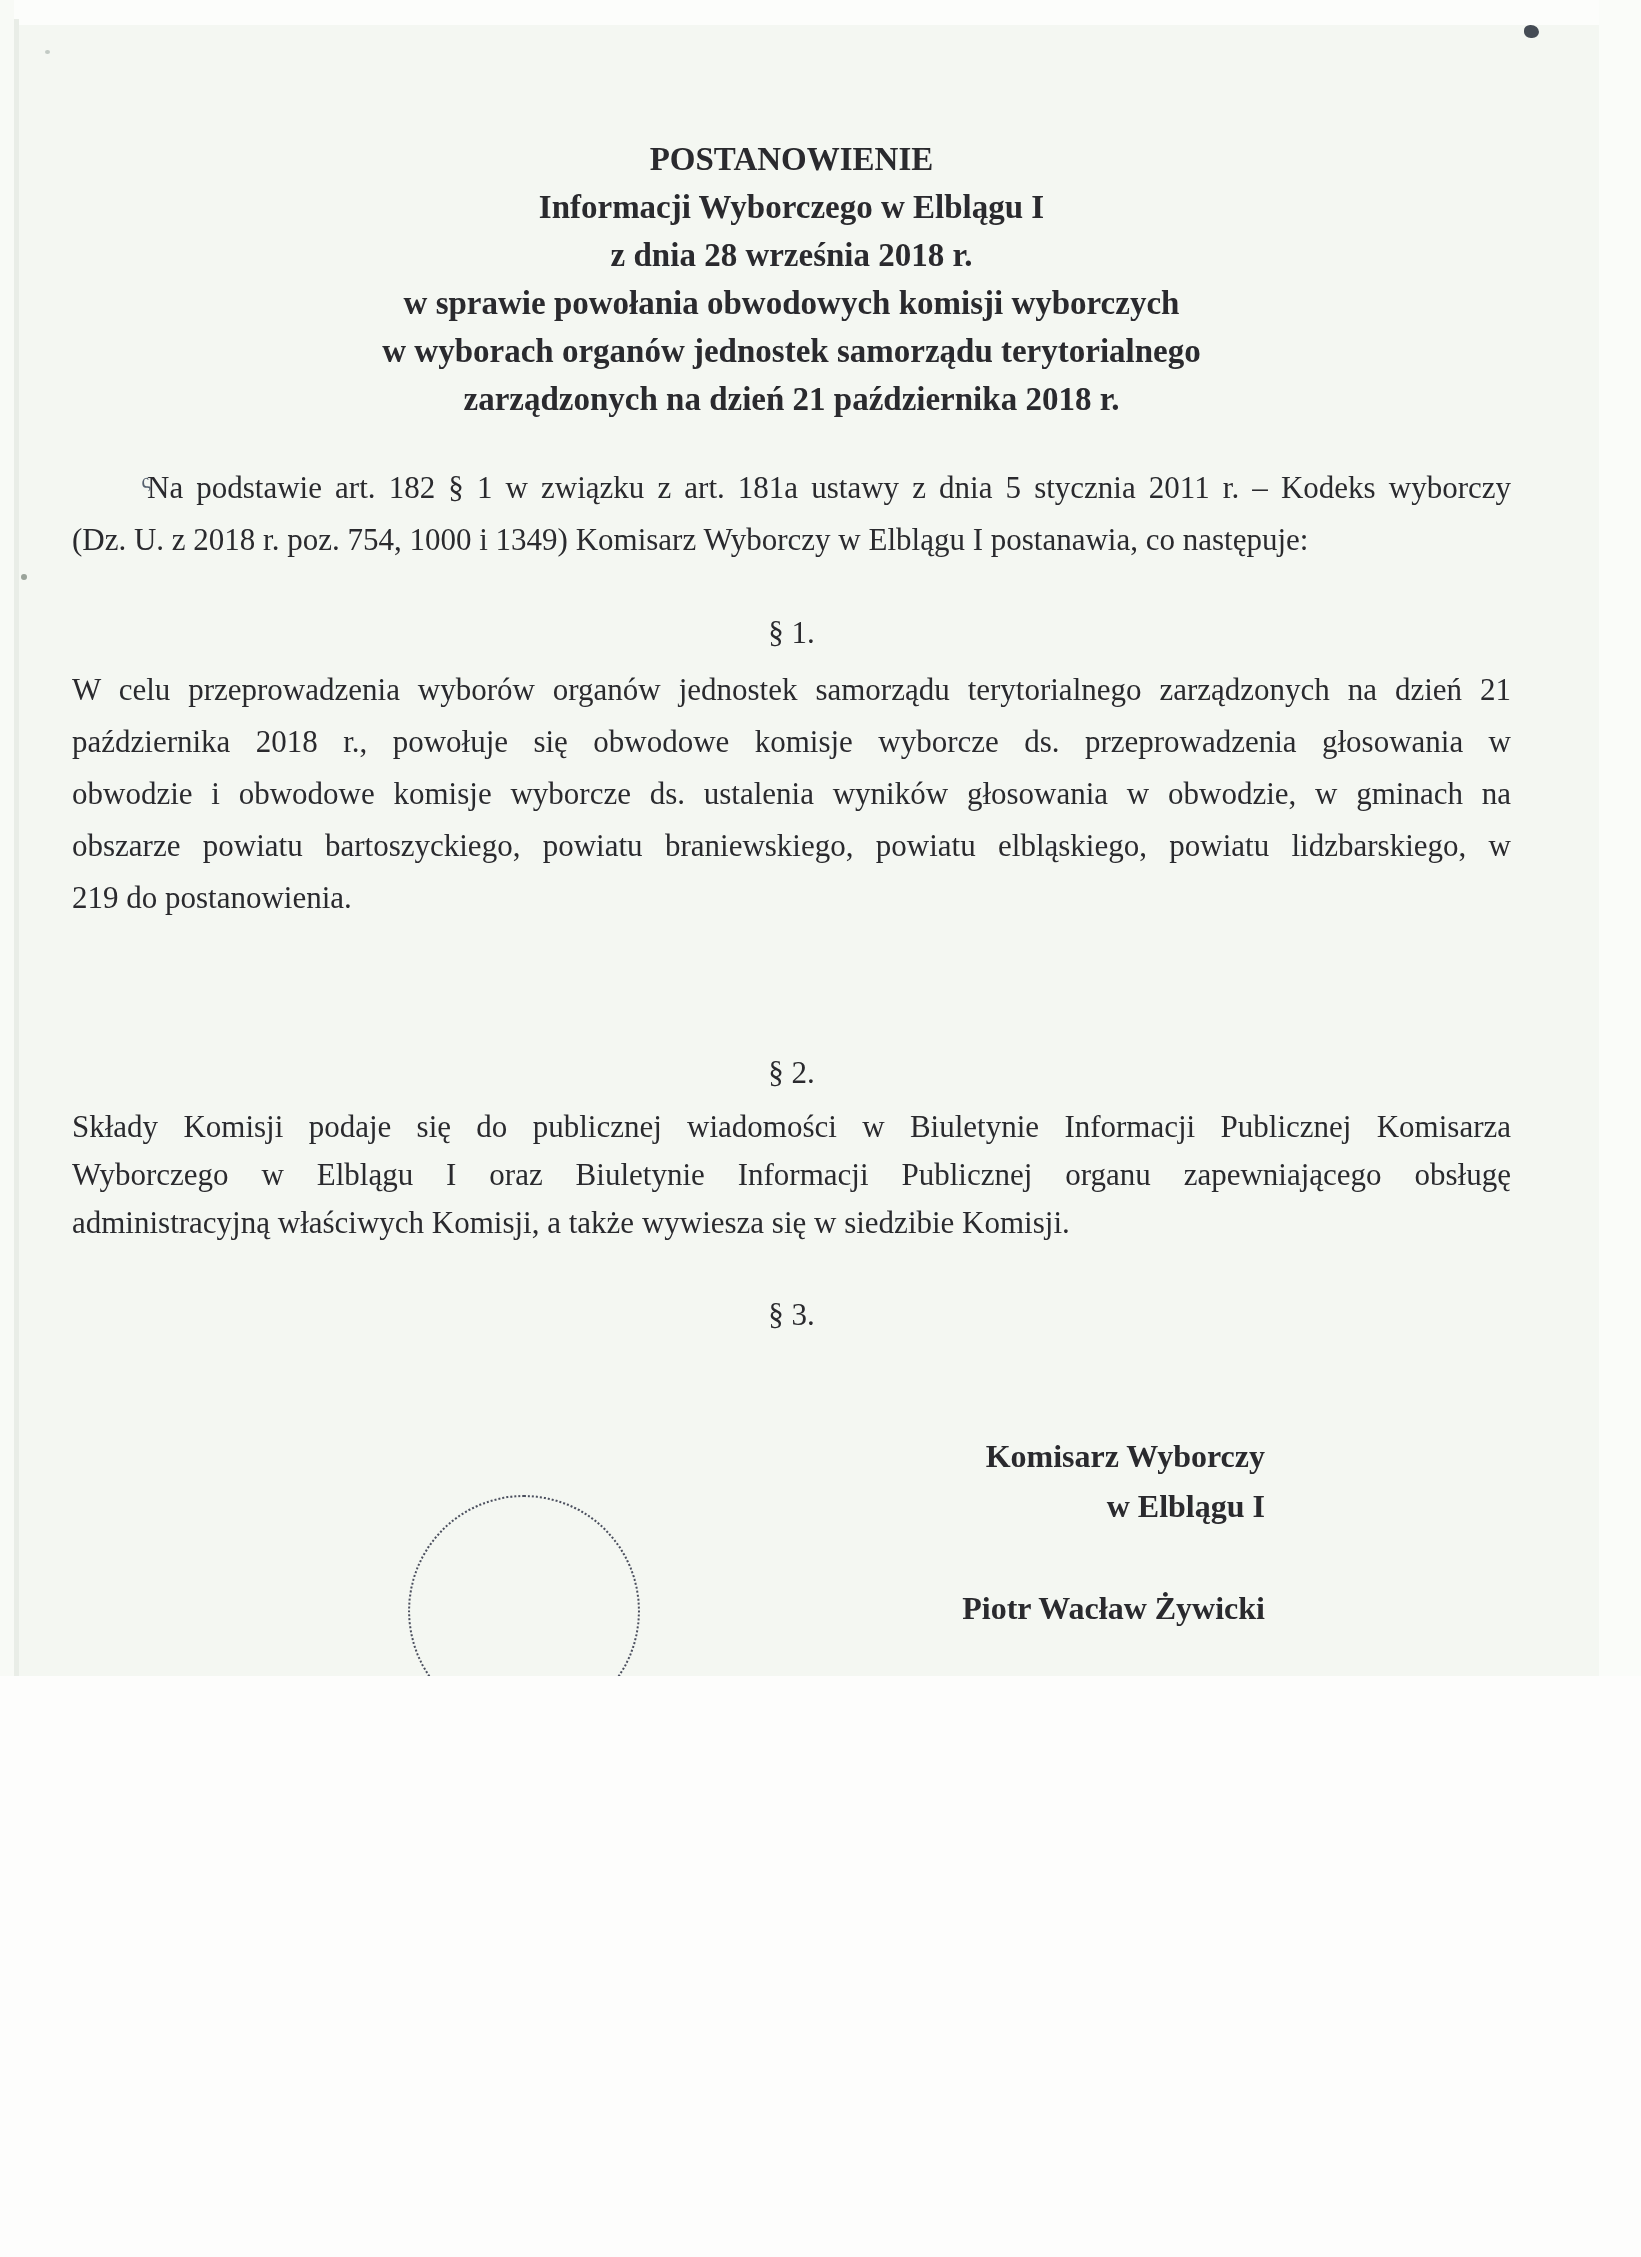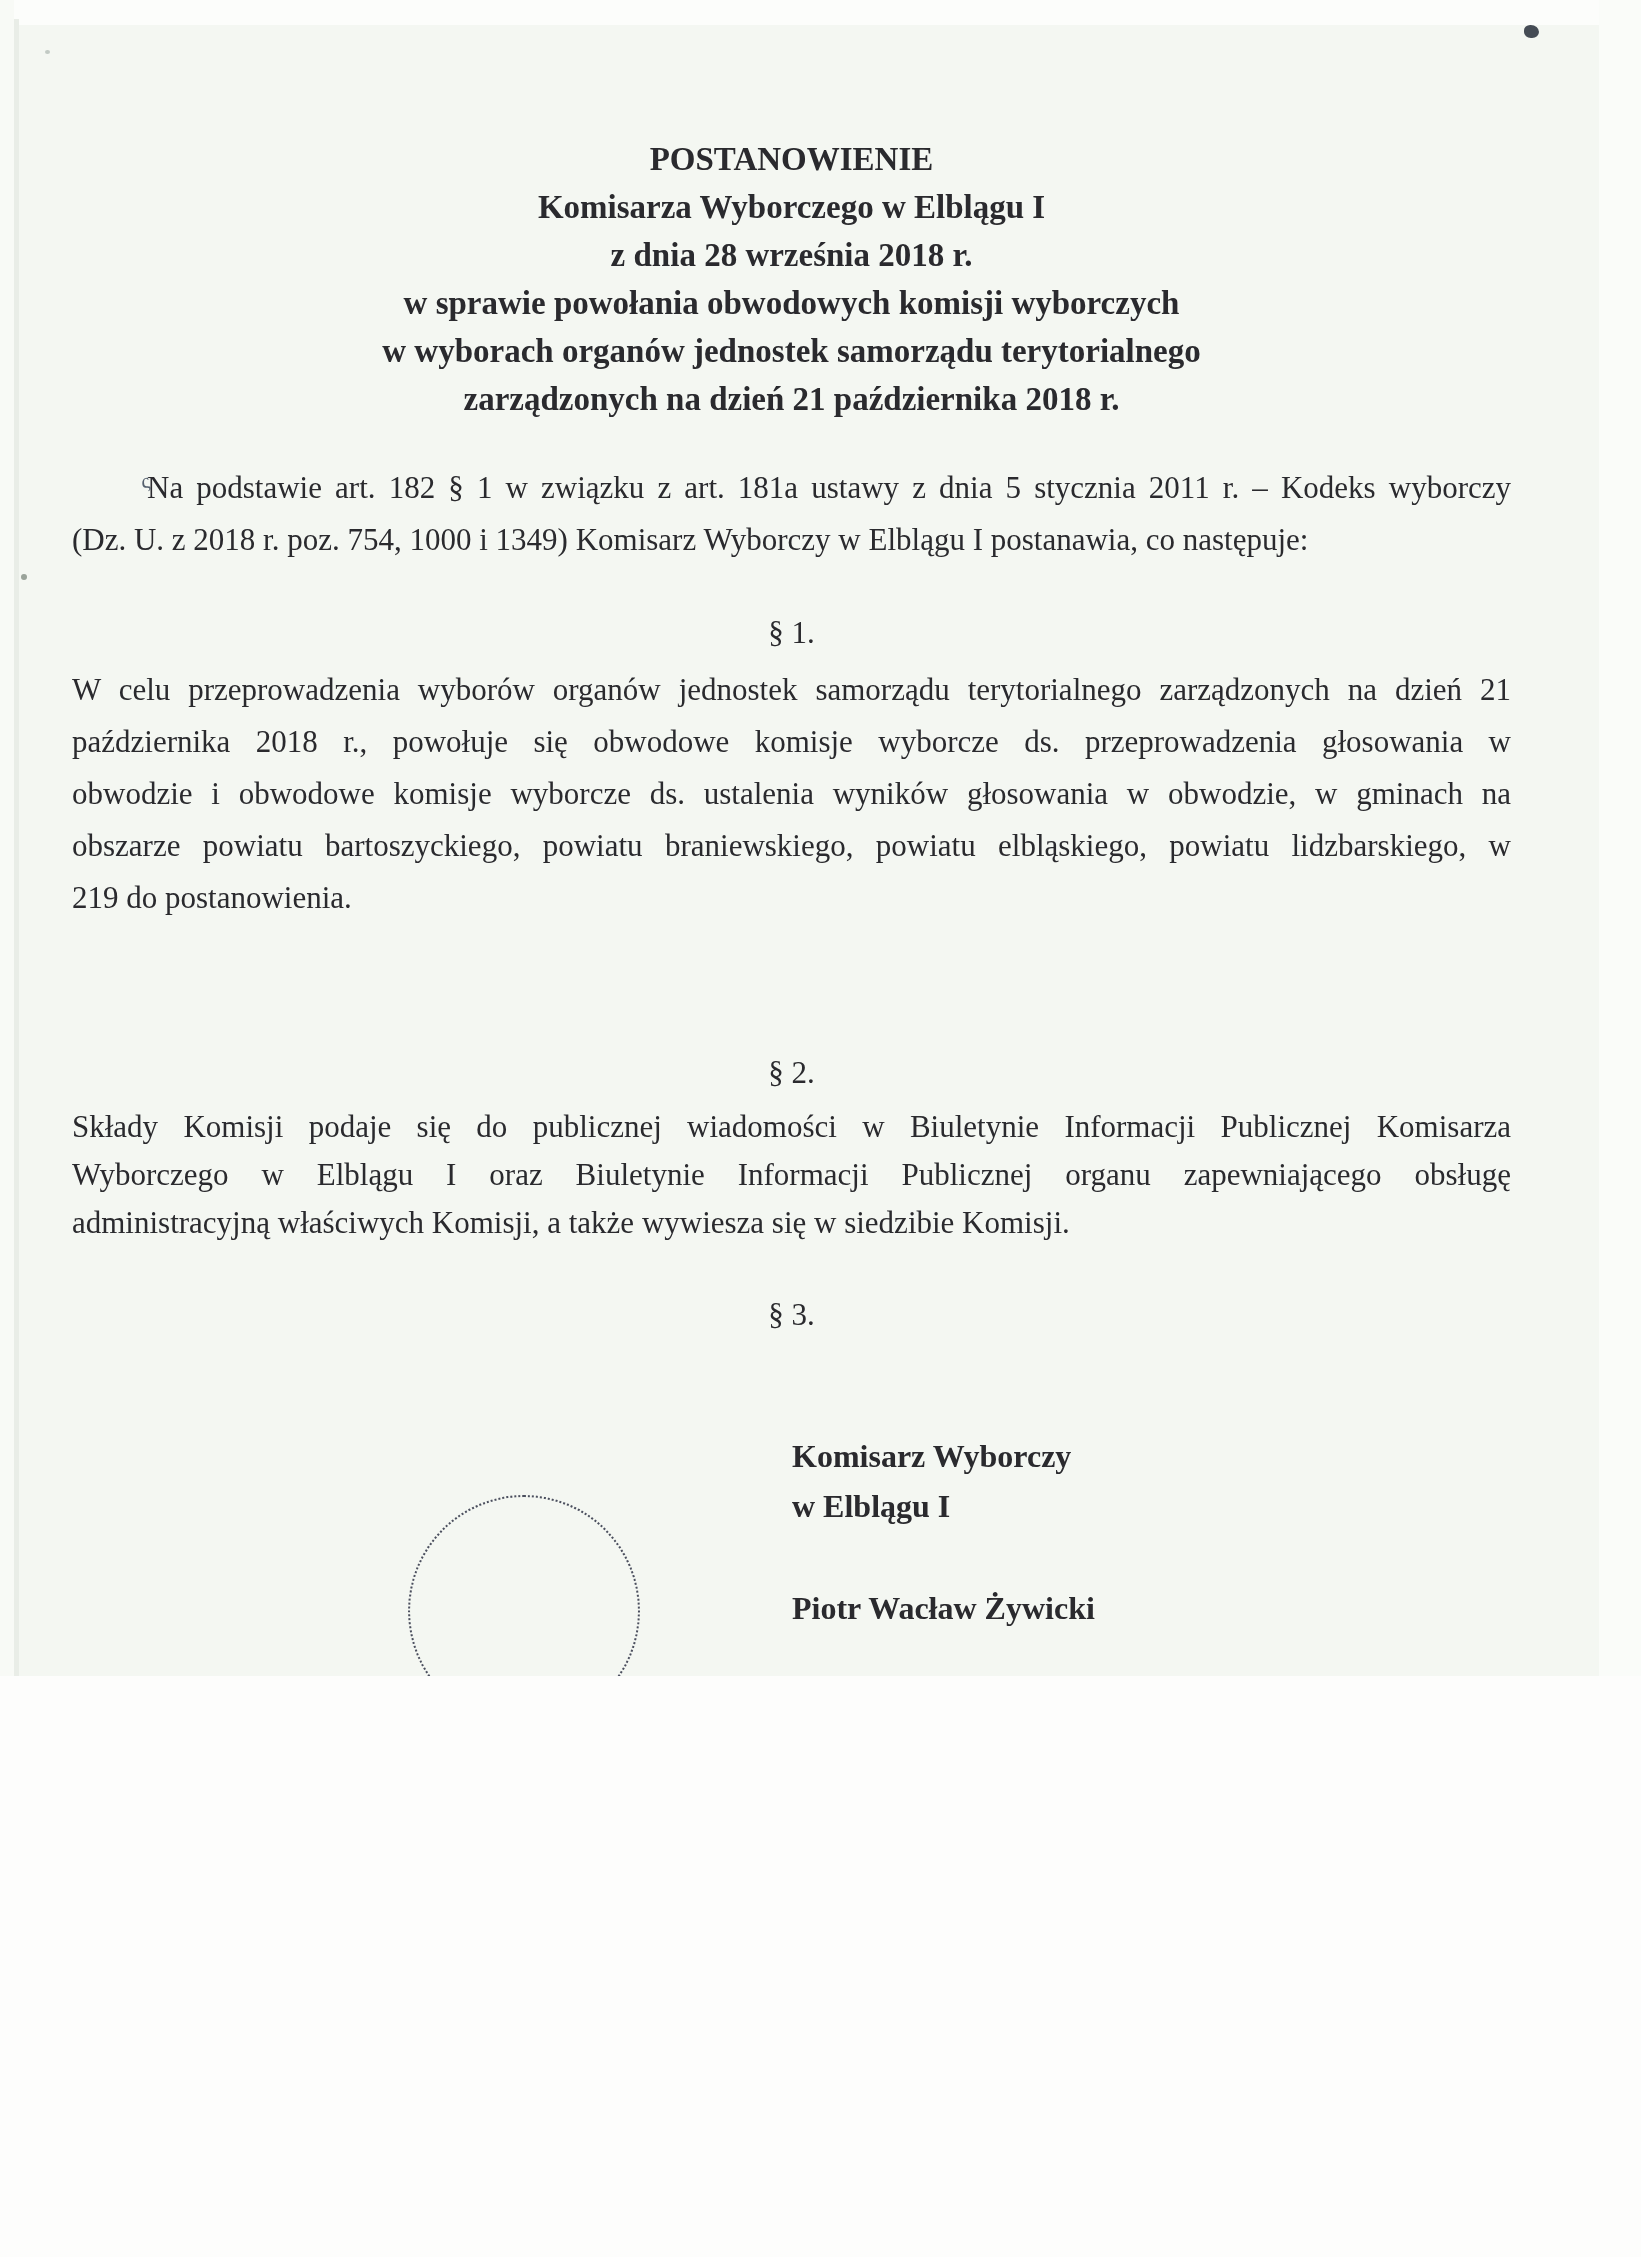--- a/index.html
+++ b/index.html
@@ -51,21 +51,21 @@
   .sec3-head { top: 1294px; }
   .sec3-body { top: 1342px; line-height: 48px; }
 
   .line { }
   .stretch { text-align: justify; text-align-last: justify; }
   .indent { padding-left: 75px; }
 
   .signature {
     position: absolute;
     top: 1431px; left: 792px; width: 473px;
-    text-align: left;
+    text-align: right;
     font-weight: bold;
     font-size: 32px;
     line-height: 50px;
   }
   .signature .name { margin-top: 52px; }
 
   .stamp-circle {
     position: absolute;
     left: 408px; top: 1495px;
     width: 228px; height: 228px;
@@ -116,21 +116,21 @@
 <div class="canvas">
 
   <div class="edge-top"></div>
   <div class="edge-bottom"></div>
   <div class="edge-right"></div>
   <div class="edge-left"></div>
   <div class="left-shade"></div>
 
   <div class="title-block">
     <div class="line">POSTANOWIENIE</div>
-    <div class="line">Komisarza Wyborczego w Elblągu I</div>
+    <div class="line">Informacji Wyborczego w Elblągu I</div>
     <div class="line">z dnia 28 września 2018 r.</div>
     <div class="line">w sprawie powołania obwodowych komisji wyborczych</div>
     <div class="line">w wyborach organów jednostek samorządu terytorialnego</div>
     <div class="line">zarządzonych na dzień 21 października 2018 r.</div>
   </div>
 
   <div class="body-block intro">
     <div class="line stretch indent">Na podstawie art. 182 § 1 w związku z art. 181a ustawy z dnia 5 stycznia 2011 r. – Kodeks wyborczy</div>
     <div class="line">(Dz. U. z 2018 r. poz. 754, 1000 i 1349) Komisarz Wyborczy w Elblągu I postanawia, co następuje:</div>
   </div>

